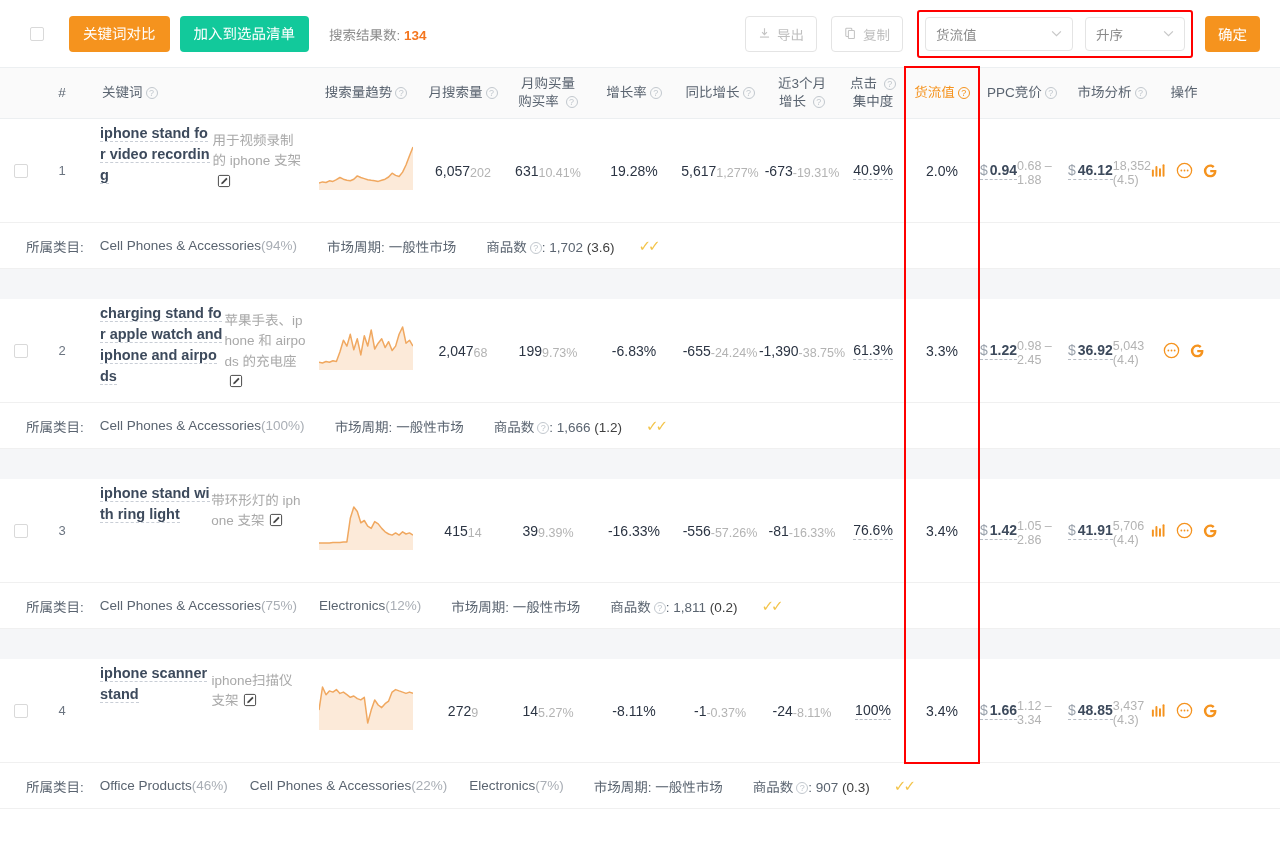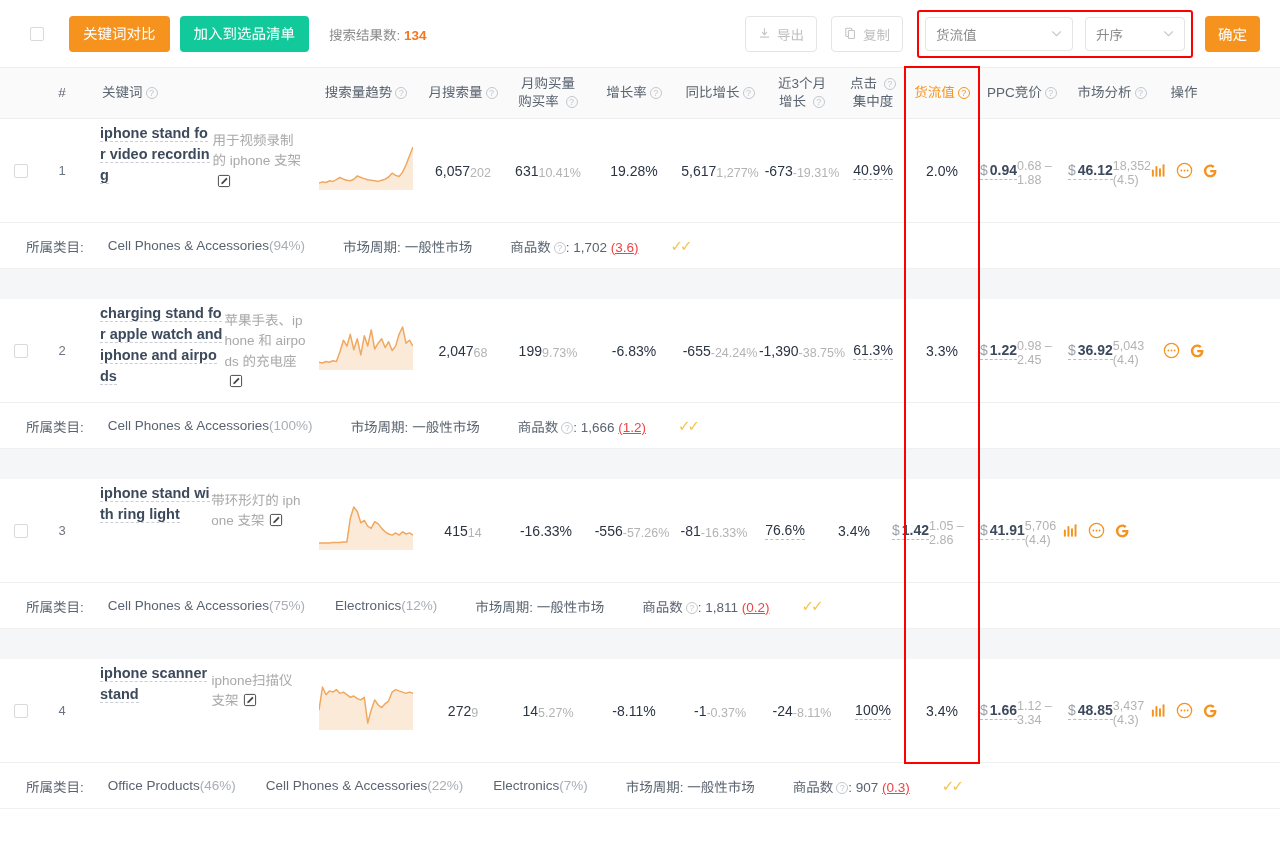--- a/index.html
+++ b/index.html
@@ -266,28 +266,28 @@
   
   .tr-cat {
     min-height: 46px;
     align-items: center;
     padding-left: 26px;
     font-size: 13.5px;
     color: #5a6470;
     border-bottom: 1px solid #f0f0f0;
     background: #fff;
     display: flex;
-    gap: 16px;
+    gap: 8px;
   }
   .tr-cat .lbl { color: #5a6470; margin-right: 8px; white-space: nowrap; }
   .cat-item { margin-right: 14px; white-space: nowrap; color:#5a6470; }
   .cat-item .pct { color: #a9aeb5; }
   .cycle { margin-left: 8px; margin-right: 22px; white-space: nowrap; color:#5a6470;}
   .goods { white-space: nowrap; color:#5a6470; }
-  .goods .g-sub { color:#ef4444;text-decoration:underline; }
+  .goods .g-sub { color:#404040; }
   .chk2 { color: #f3c44a; margin-left: 16px; font-size: 15px; letter-spacing:-3px; }
 
   .tr-spacer { height: 30px; background: #f5f6f8; }
 
   
   .flow-highlight {
     position: absolute;
     border: 2px solid #ff0000;
     pointer-events: none;
     z-index: 5;
@@ -582,20 +582,24 @@
           <div class="td c-trend">
             <svg class="spark" viewBox="0 0 94 54">
               <path d="M0.0 39.0 L3.5 39.0 L7.0 39.0 L10.4 39.0 L13.9 38.4 L17.4 38.4 L20.9 38.4 L24.4 37.9 L27.9 37.9 L31.3 14.3 L34.8 3.0 L38.3 7.5 L41.8 18.8 L45.3 16.5 L48.7 22.1 L52.2 24.4 L55.7 17.6 L59.2 19.9 L62.7 24.4 L66.1 27.8 L69.6 30.0 L73.1 31.1 L76.6 28.9 L80.1 31.1 L83.6 27.8 L87.0 30.0 L90.5 28.9 L94.0 31.1 L94 46 L0 46 Z" fill="#fbe3cc" opacity="0.75"></path>
               <path d="M0.0 39.0 L3.5 39.0 L7.0 39.0 L10.4 39.0 L13.9 38.4 L17.4 38.4 L20.9 38.4 L24.4 37.9 L27.9 37.9 L31.3 14.3 L34.8 3.0 L38.3 7.5 L41.8 18.8 L45.3 16.5 L48.7 22.1 L52.2 24.4 L55.7 17.6 L59.2 19.9 L62.7 24.4 L66.1 27.8 L69.6 30.0 L73.1 31.1 L76.6 28.9 L80.1 31.1 L83.6 27.8 L87.0 30.0 L90.5 28.9 L94.0 31.1 " fill="none" stroke="#f0a860" stroke-width="1.5" stroke-linejoin="round"></path>
             </svg>
           </div>
           <div class="td c-vol">
             <span>415</span>
             <span class="sub">14</span>
           </div>
+          <div class="td c-buy">
+            <span>39</span>
+            <span class="sub">9.39%</span>
+          </div>
           <div class="td c-grow">
             <span>-16.33%</span>
           </div>
           <div class="td c-yoy">
             <span>-556</span>
             <span class="sub">-57.26%</span>
           </div>
           <div class="td c-m3">
             <span>-81</span>
             <span class="sub">-16.33%</span>

